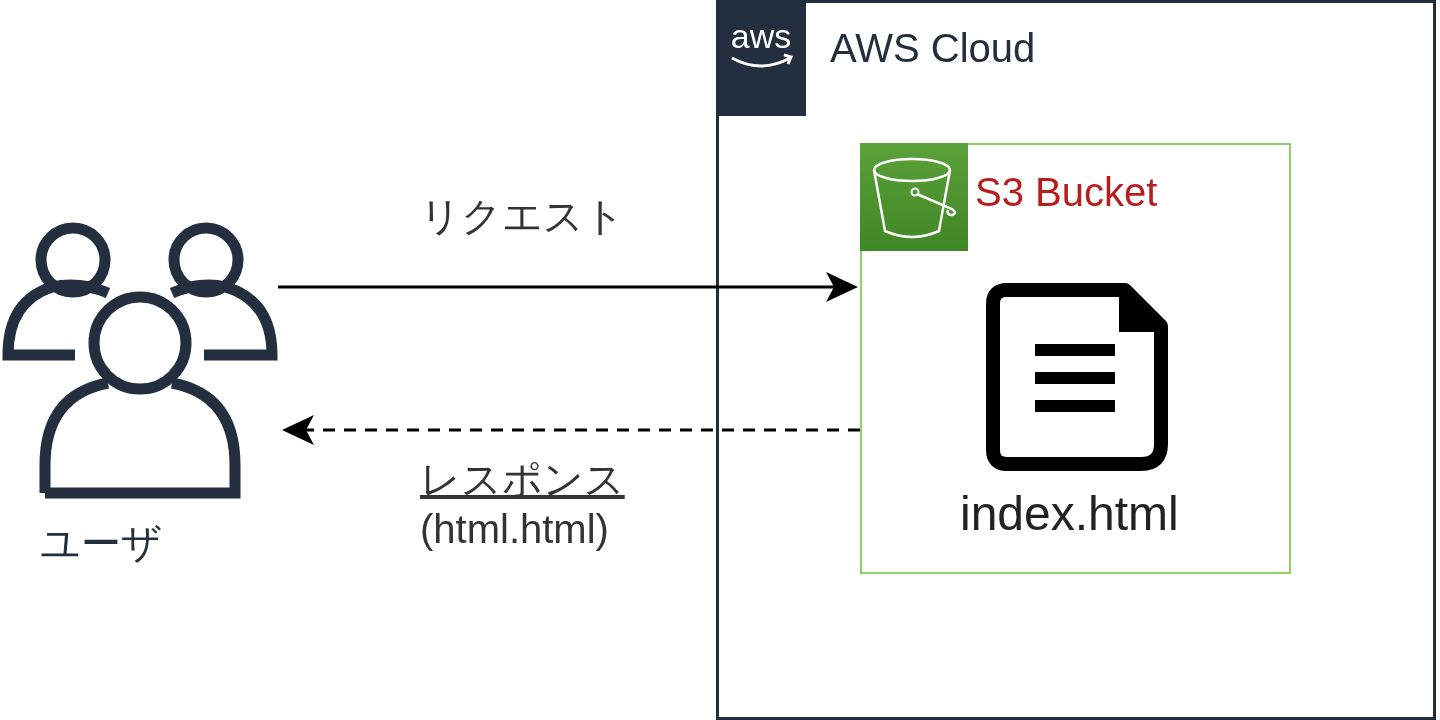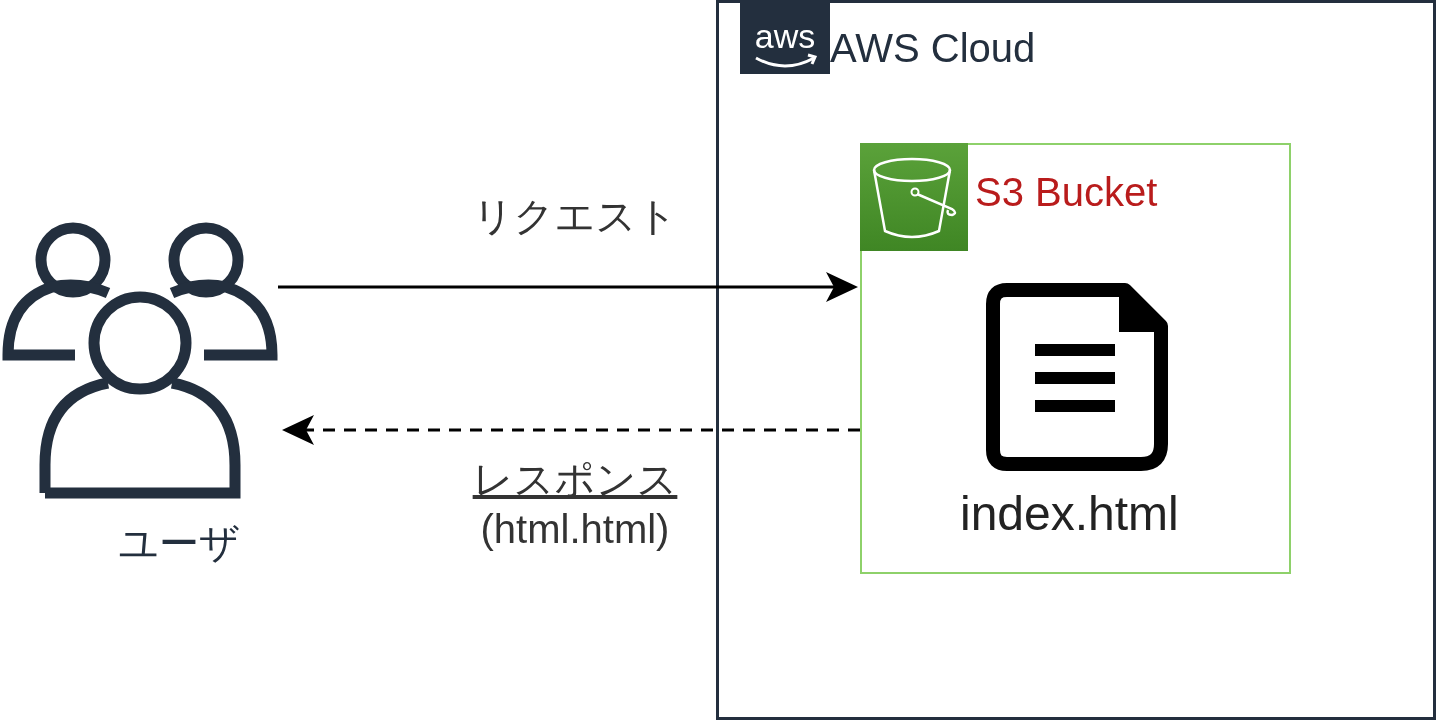--- a/index.html
+++ b/index.html
@@ -18,23 +18,22 @@
 
     
     #aws-cloud {
       left: 716px; top: 0px;
       width: 714px; height: 714px;
       border: 3px solid #232F3E;
       box-sizing: content-box;
     }
     #aws-logo-box {
       left: 716px; top: 0px;
-      width: 90px; height: 74px;
+      width: 90px; height: 116px;
       background: #232F3E;
-      margin-left: 24px;
     }
     #aws-cloud-label {
       left: 830px; top: 24px;
       font-size: 40px;
       color: #232F3E;
       white-space: nowrap;
       line-height: 48px;
     }
 
     
@@ -72,36 +71,36 @@
     }
 
     
     #users-icon {
       left: 0px; top: 215px;
       width: 285px; height: 290px;
     }
     #users-label {
       left: 40px; top: 518px;
       width: 200px;
-      text-align: right;
+      text-align: left;
       font-size: 40px;
       color: #232F3E;
       line-height: 50px;
     }
 
     
     #arrows {
       left: 0; top: 0;
       width: 1440px; height: 720px;
       pointer-events: none;
     }
     .edge-label {
       font-size: 40px;
       color: #333;
-      text-align: center;
+      text-align: left;
       white-space: nowrap;
       line-height: 48px;
     }
     #request-label {
       left: 420px; top: 192px;
       width: 310px;
     }
     #response-label {
       left: 420px; top: 455px;
       width: 310px;

